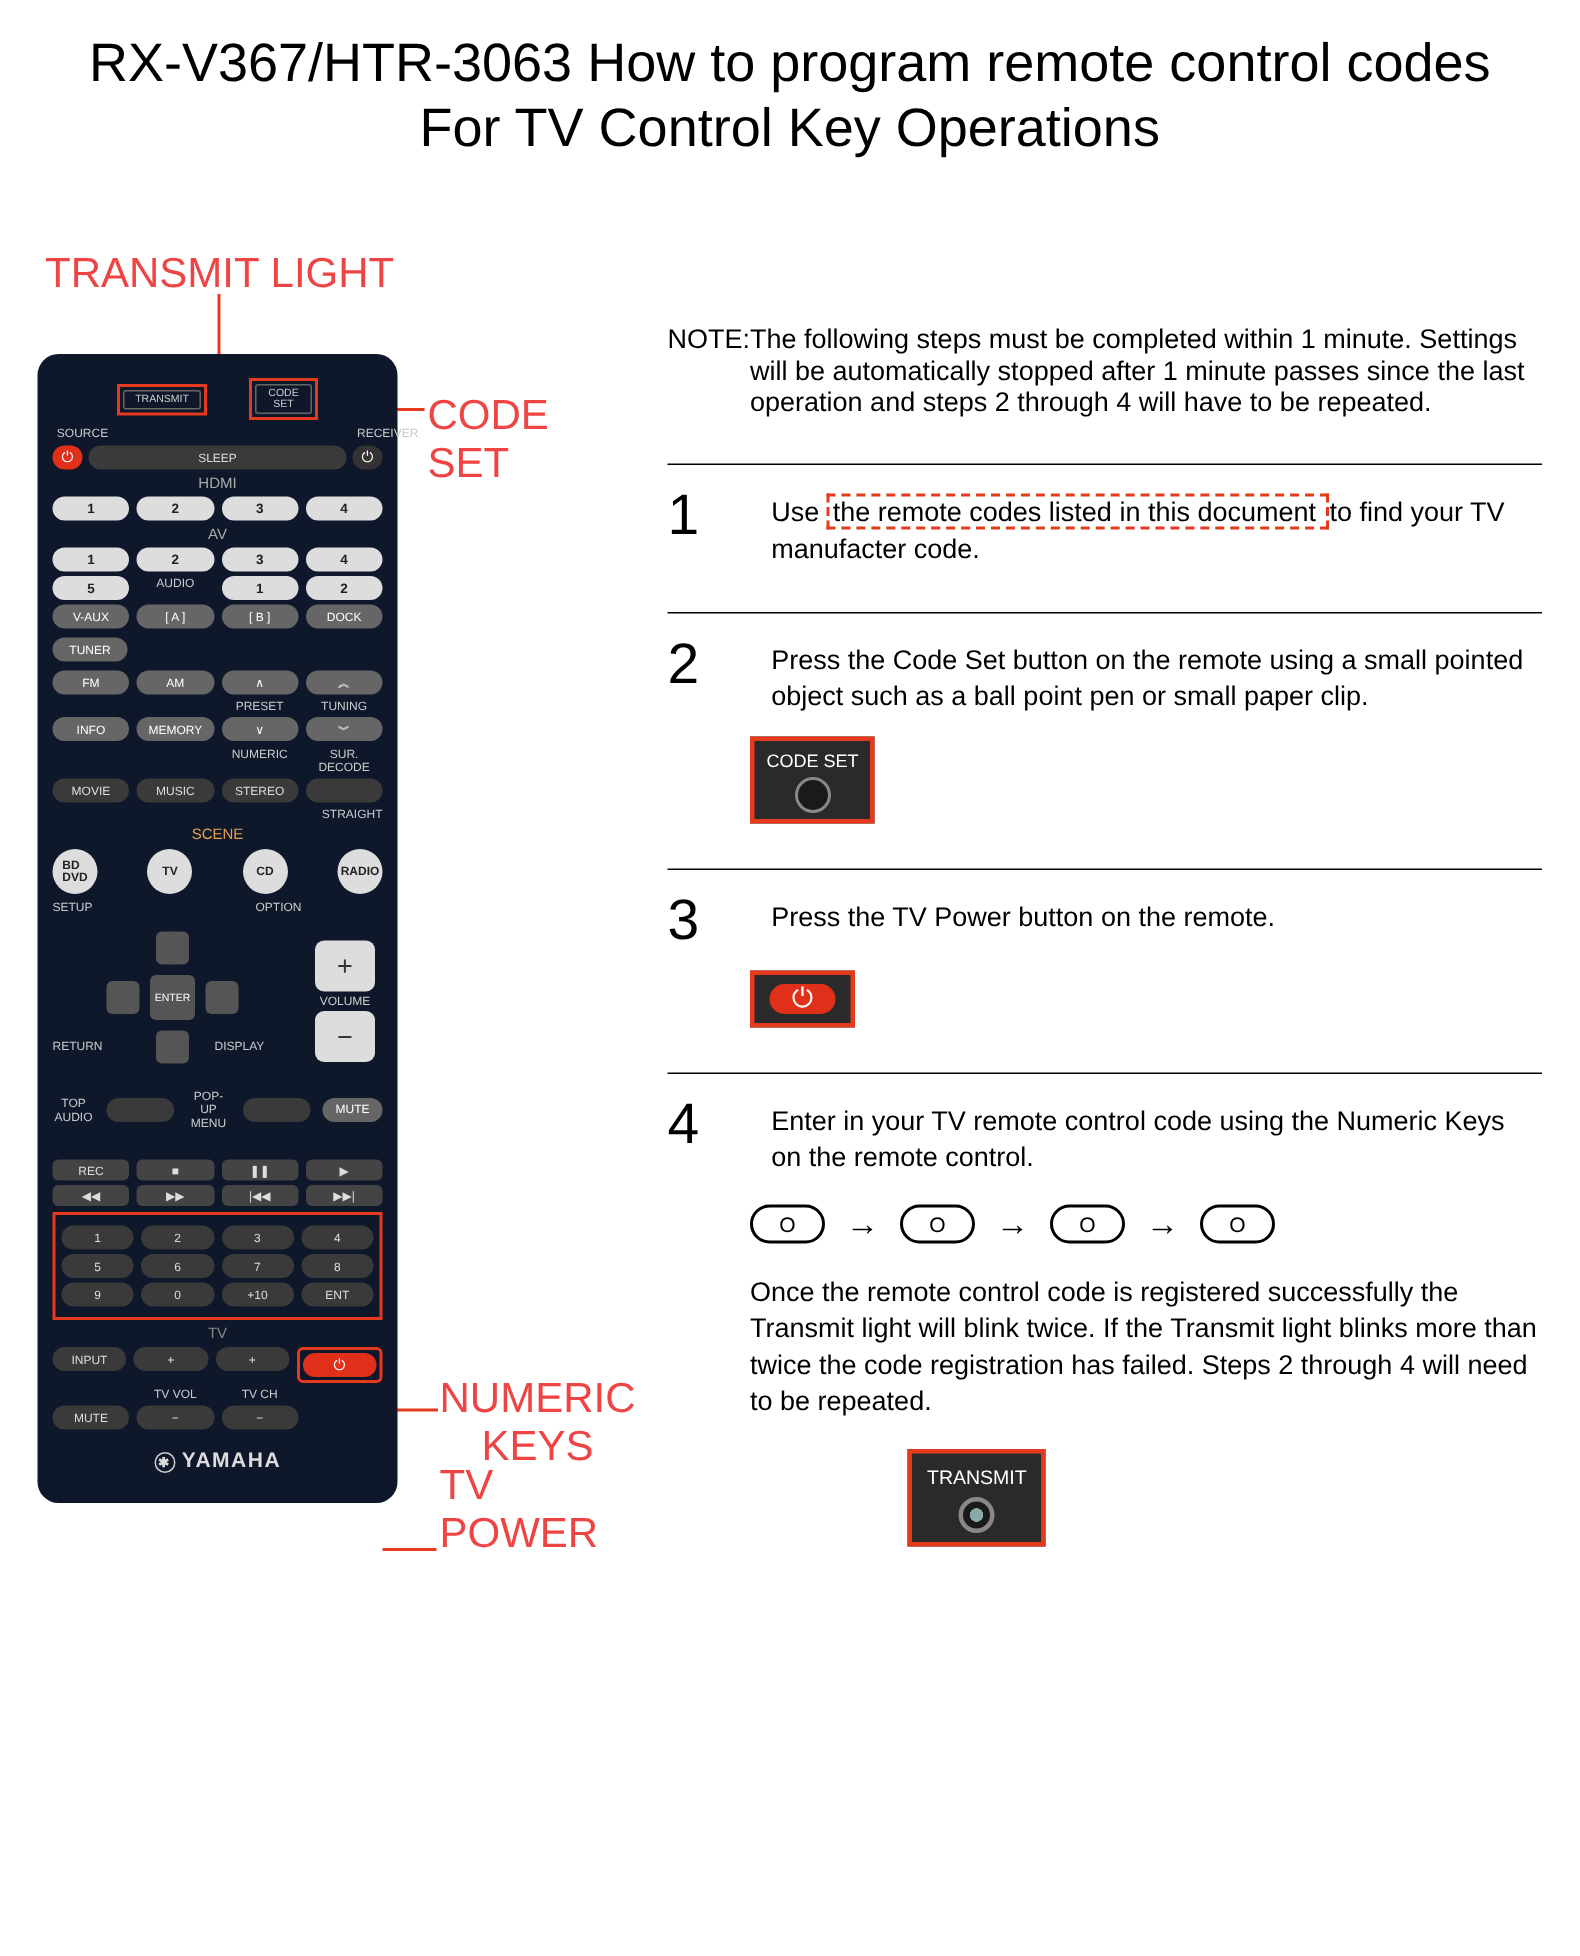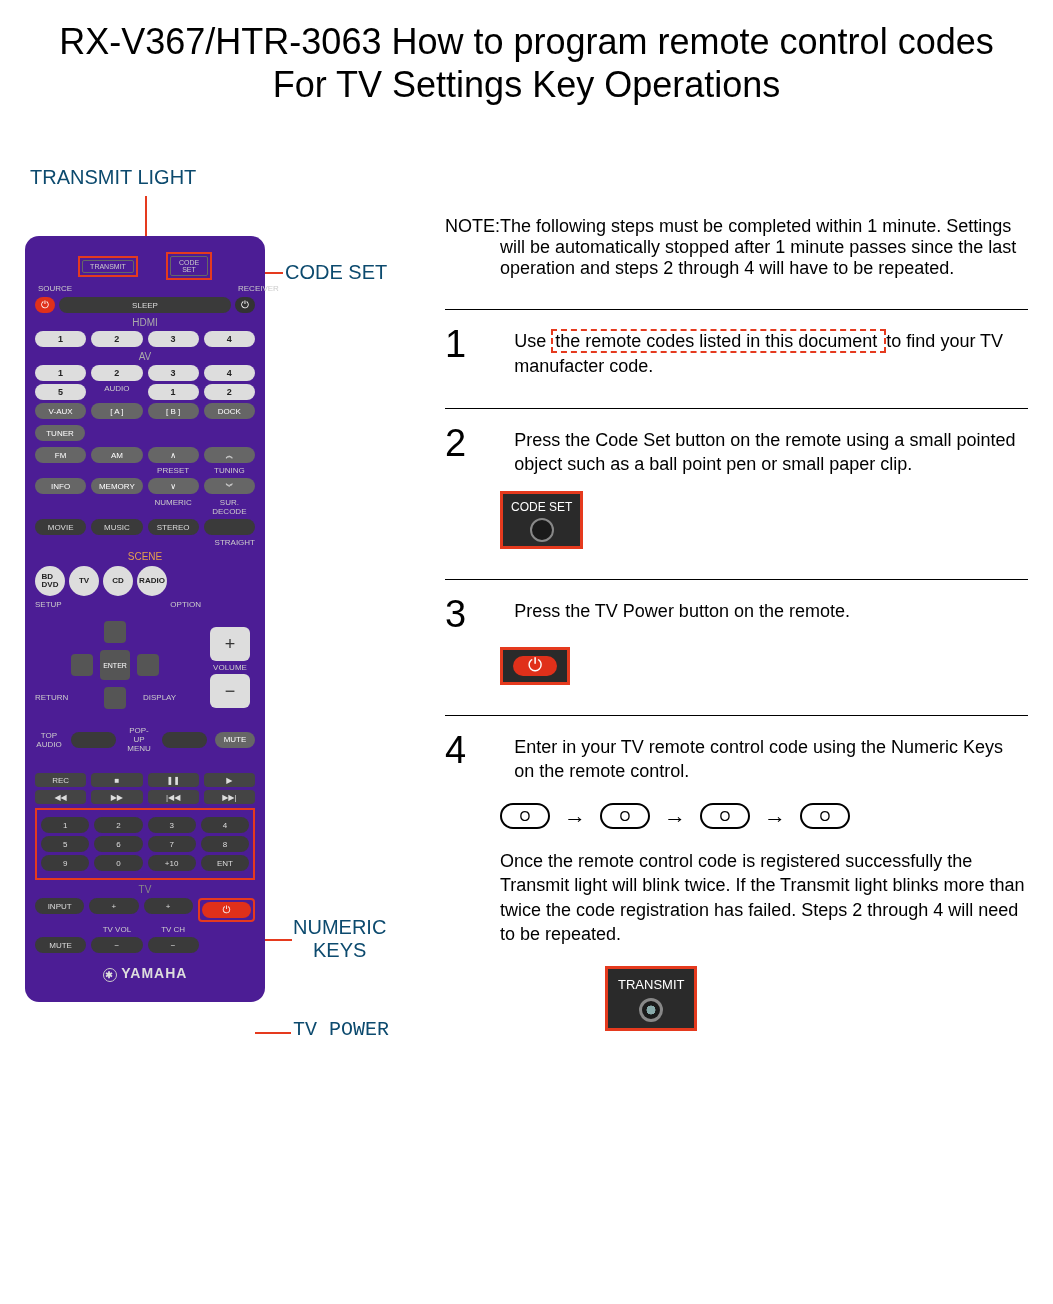--- a/index.html
+++ b/index.html
@@ -1,25 +1,25 @@
 <!DOCTYPE html>
 <html><head>
 <meta charset="utf-8">
 <style>
   * { box-sizing: border-box; }
   body { margin:0; padding:20px 25px; font-family: Arial, Helvetica, sans-serif; width:1053px; color:#000; }
   .title { text-align:center; font-size:36px; font-weight:normal; line-height:1.2; margin-bottom:60px; }
   .content { display:flex; gap:20px; }
   .left-col { width:400px; position:relative; }
   .right-col { flex:1; padding-top:50px; font-size:18px; }
-  .callout { color:#0c4a6e; font-size:20px; position:absolute; }
+  .callout { color:#ef4444; font-size:28px; position:absolute; }
   .callout-line { background:#e53a1e; position:absolute; }
 
   
-  .remote { width:240px; background:#4c1d95; border-radius:14px; position:absolute; left:0; top:70px; padding:12px 10px 20px; color:#ccc; font-family: Arial,sans-serif; }
+  .remote { width:240px; background:#0f172a; border-radius:14px; position:absolute; left:0; top:70px; padding:12px 10px 20px; color:#ccc; font-family: Arial,sans-serif; }
   .remote .row { display:flex; justify-content:space-between; align-items:center; margin:4px 0; gap:4px;}
   .remote .lbl { font-size:8px; color:#ccc; text-align:center;}
   .remote .mini-box { font-size:7px; border:1px solid #666; padding:2px 3px; border-radius:2px; text-align:center; color:#ccc;}
   .remote .red-box { border:2px solid #e53a1e; padding:2px; display:flex; align-items:center; justify-content:center;}
   .remote .pill { background:#3a3a3a; border-radius:10px; height:16px; flex:1; display:flex; align-items:center; justify-content:center; font-size:8px; color:#ddd;}
   .remote .pillw { background:#ddd; color:#222; border-radius:10px; height:16px; flex:1; display:flex; align-items:center; justify-content:center; font-size:9px; font-weight:bold;}
   .remote .pillgrey { background:#666; border-radius:10px; height:16px; flex:1; display:flex; align-items:center; justify-content:center; font-size:8px; color:#fff;}
   .remote .circle-red { width:20px;height:16px;background:#e0301a;border-radius:10px; display:flex;align-items:center;justify-content:center;color:#fff;font-size:10px;}
   .remote .circle-blk { width:20px;height:16px;background:#333;border-radius:10px;display:flex;align-items:center;justify-content:center;color:#fff;font-size:10px;}
   .remote .sect-lbl { text-align:center; font-size:10px; color:#aaa; margin:4px 0 2px;}
@@ -62,39 +62,39 @@
   .transmit-box .tc { width:24px;height:24px;border:3px solid #888;border-radius:50%;margin:0 auto;background:radial-gradient(circle,#8aa 35%,#1a1a1a 36%);}
   .para { font-size:18px; line-height:1.35; margin:20px 0 0 55px;}
   .dashed-emph { border:2px dashed #e53a1e; padding:0 2px;}
   .pwr-glyph::before { content:"\23FB"; }
 </style>
 </head>
 <body>
 
 <div class="title">
   <span>RX-V367/HTR-3063 How to program remote control codes</span><br>
-  <span>For TV Settings Key Operations</span>
+  <span>For TV Control Key Operations</span>
 </div>
 
 <div class="content">
 
   <div class="left-col">
     <div class="callout" style="left:5px; top:0;">TRANSMIT LIGHT</div>
     <div class="callout-line" style="left:120px; top:30px; width:2px; height:55px;"></div>
 
     <div class="callout" style="left:260px; top:95px;">CODE SET</div>
     <div class="callout-line" style="left:210px; top:106px; width:48px; height:2px;"></div>
 
     <div class="callout" style="left:268px; top:750px; text-align:center;">
       <span>NUMERIC</span><br>
       <span>KEYS</span>
     </div>
     <div class="callout-line" style="left:232px; top:773px; width:35px; height:2px;"></div>
 
-    <div class="callout" style="left:268px; top:852px;font-family:Liberation Mono, monospace;">TV POWER</div>
+    <div class="callout" style="left:268px; top:808px;">TV POWER</div>
     <div class="callout-line" style="left:230px; top:866px; width:36px; height:2px;"></div>
 
     <div class="remote">
       <div class="row">
         <div style="flex:1"></div>
         <div class="red-box" style="width:60px;">
           <div class="mini-box" style="width:100%;">TRANSMIT</div>
         </div>
         <div style="width:20px"></div>
         <div class="red-box" style="width:46px;">
@@ -168,21 +168,21 @@
       </div>
       <div class="grid4">
         <div class="pill">MOVIE</div>
         <div class="pill">MUSIC</div>
         <div class="pill">STEREO</div>
         <div class="pill"></div>
       </div>
       <div class="lbl" style="text-align:right; margin:2px 0 4px;">STRAIGHT</div>
 
       <div class="sect-lbl orange">SCENE</div>
-      <div class="row" style="justify-content:flex-start;">
+      <div class="row" style="justify-content:space-between;">
         <div class="scene-btn" style="white-space:pre-line;">BD
 DVD</div>
         <div class="scene-btn">TV</div>
         <div class="scene-btn">CD</div>
         <div class="scene-btn">RADIO</div>
       </div>
       <div class="row">
         <div class="lbl">SETUP</div>
         <div style="flex:1"></div>
         <div class="lbl">OPTION</div>

